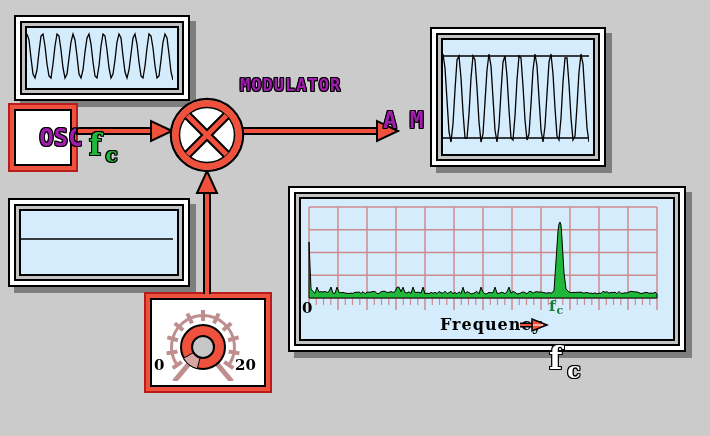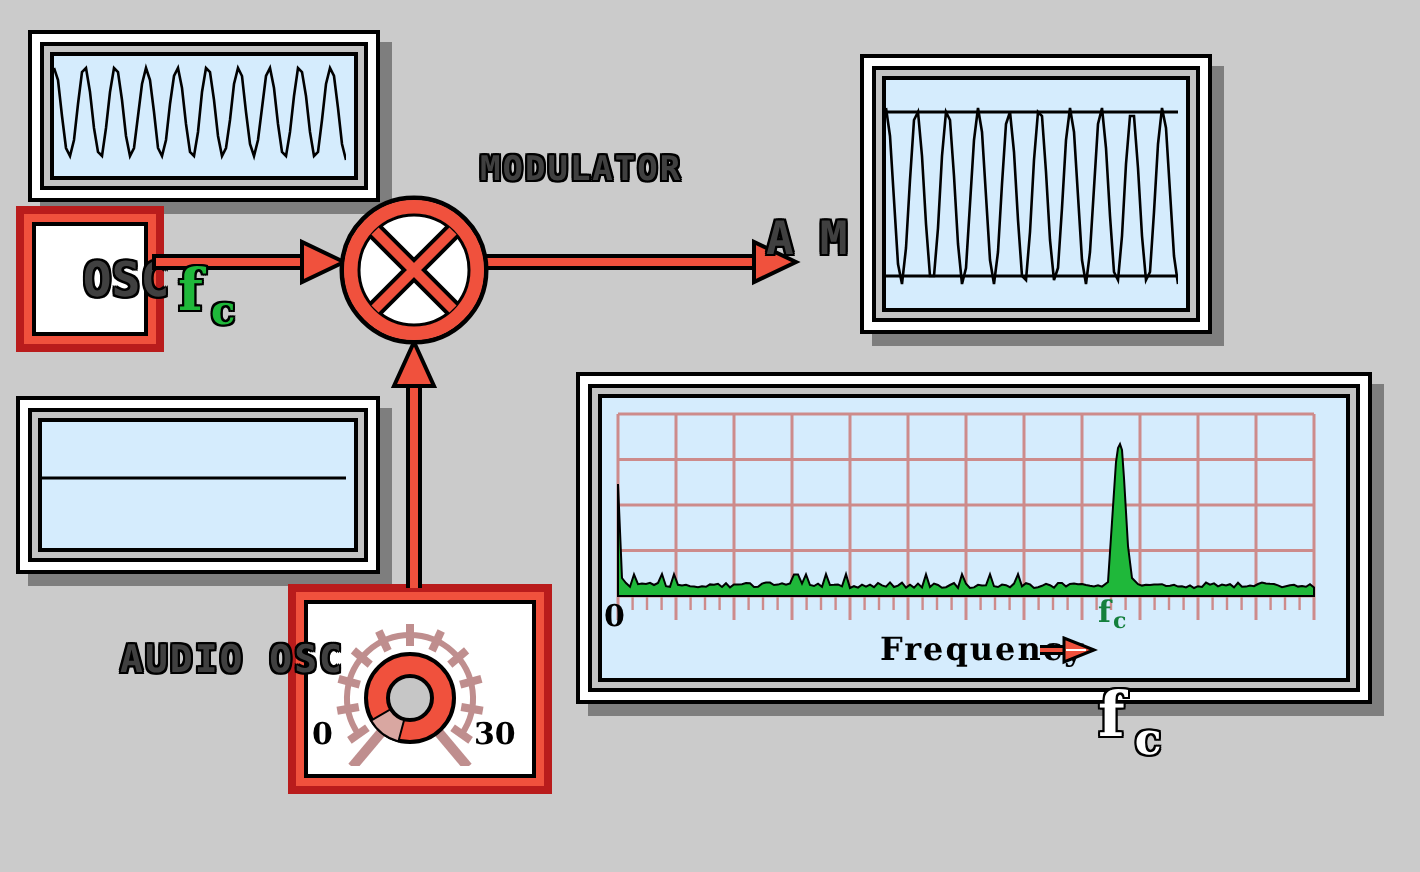--- a/index.html
+++ b/index.html
@@ -5,26 +5,26 @@
   html,body{margin:0;padding:0;}
   body{width:710px;height:436px;font-family:"DejaVu Sans","Liberation Sans",sans-serif;}
   #stage{position:relative;width:710px;height:436px;background:#cbcbcb;overflow:hidden;}
 
   
   .panel{position:absolute;background:#fff;border:2px solid #000;box-shadow:6px 6px 0 #7e7e7e;}
   .panel-mid{position:absolute;inset:4px;background:#c3c3c3;border:2px solid #000;}
   .screen{position:absolute;inset:3px;background:#d5ecfd;border:2px solid #000;overflow:visible;}
 
   
-  .redbox{position:absolute;background:#f0513d;border:4px solid #b91c1c;}
+  .redbox{position:absolute;background:#f0513d;border:2px solid #b91c1c;}
   .redbox-in{position:absolute;inset:4px;border:2px solid #000;background:#fff;}
 
   .lbl{position:absolute;white-space:pre;line-height:1;}
   .o1{text-shadow:-1px -1px 0 #000,1px -1px 0 #000,-1px 1px 0 #000,1px 1px 0 #000,-1px 0 0 #000,1px 0 0 #000,0 -1px 0 #000,0 1px 0 #000;}
-  .red{color:#404040;padding-left:36px;}
+  .red{color:#a21caf;padding-left:36px;}
   .green{color:#1fb83a;}
   .white{color:#fff;}
   .mono{font-family:"DejaVu Sans Mono","Liberation Mono",monospace;font-weight:bold;}
   .serif{font-family:"DejaVu Serif","Liberation Serif",serif;font-weight:bold;}
 
   #lbl-modulator{left:204px;top:77px;font-size:17px;letter-spacing:1px;}
   #lbl-am{left:347px;top:109px;font-size:23px;letter-spacing:13px;}
   #lbl-audio-osc{left:24px;top:321px;font-size:19px;letter-spacing:1px;}
 
   .fc .base{font-family:"DejaVu Serif","Liberation Serif",serif;font-weight:bold;}
@@ -188,21 +188,21 @@
           <path d="M76.6 51.5 L87.4 53.4" stroke="#bf8e8e" stroke-width="4"></path>
           <path d="M72.3 61.9 L81.3 68.2" stroke="#bf8e8e" stroke-width="4"></path>
           <path d="M36.9 63.9 L22.1 81.5" stroke="#bf8e8e" stroke-width="5"></path>
           <path d="M65.1 63.9 L79.9 81.5" stroke="#bf8e8e" stroke-width="5"></path>
           <path d="M25.2 65.1 A31.5 31.5 0 1 1 76.8 65.1" fill="none" stroke="#bf8e8e" stroke-width="3"></path>
           <circle cx="51" cy="47" r="22" fill="#f0513d" stroke="#000" stroke-width="2"></circle>
           <path d="M51 47 L45.2 68.7 A22.5 22.5 0 0 1 31.5 58.3 Z" fill="#d9a7a1" stroke="#000" stroke-width="1"></path>
           <circle cx="51" cy="47" r="11" fill="#c6c6c6" stroke="#000" stroke-width="2"></circle>
         </svg>
       <span class="lbl serif" id="knob-min">0</span>
-      <span class="lbl serif" id="knob-max">30</span>
+      <span class="lbl serif" id="knob-max">20</span>
     </div>
   </div>
 
   <svg id="overlay" width="710" height="436">
     <g>
       <path d="M76 131 H156" stroke="#000" stroke-width="8"></path>
       <path d="M78 131 H156" stroke="#f0513d" stroke-width="4"></path>
       <polygon points="172,131 151,121 151,141" fill="#f0513d" stroke="#000" stroke-width="2"></polygon>
     </g>
     <g>
@@ -219,17 +219,16 @@
       <circle cx="207" cy="135" r="36" fill="#fff" stroke="#000" stroke-width="2.5"></circle>
       <circle cx="207" cy="135" r="31.5" fill="none" stroke="#f0513d" stroke-width="7"></circle>
       <circle cx="207" cy="135" r="27.5" fill="none" stroke="#000" stroke-width="1.5"></circle>
       <path d="M187.5 115.5 L226.5 154.5 M187.5 154.5 L226.5 115.5" stroke="#000" stroke-width="9"></path>
       <path d="M187.5 115.5 L226.5 154.5 M187.5 154.5 L226.5 115.5" stroke="#f0513d" stroke-width="5"></path>
     </g>
   </svg>
 
   <span class="lbl mono red o1" id="lbl-modulator">MODULATOR</span>
   <span class="lbl mono red o1" id="lbl-am">AM</span>
-  <span class="lbl mono red o1" id="lbl-audio-osc">AUDIO OSC</span>
   <span class="lbl fc green o1" id="fc-green"><span class="base">f</span><span class="sub">c</span></span>
   <span class="lbl fc white o1" id="fc-white"><span class="base">f</span><span class="sub">c</span></span>
 
 </div>
 
 </body></html>

